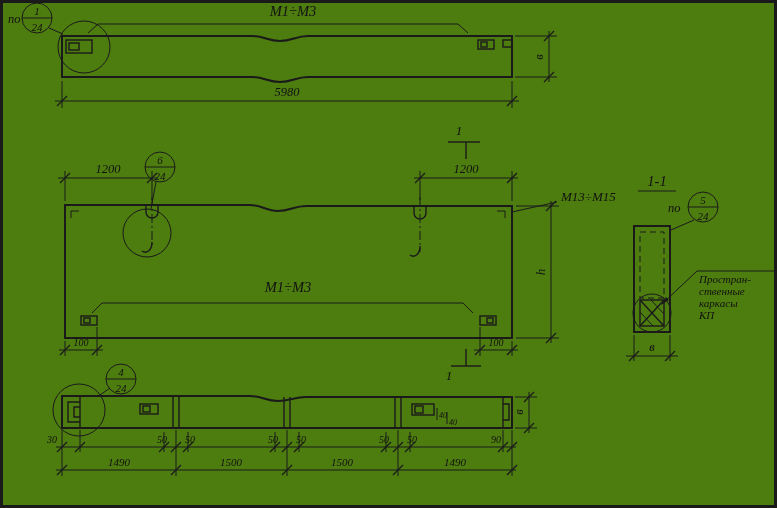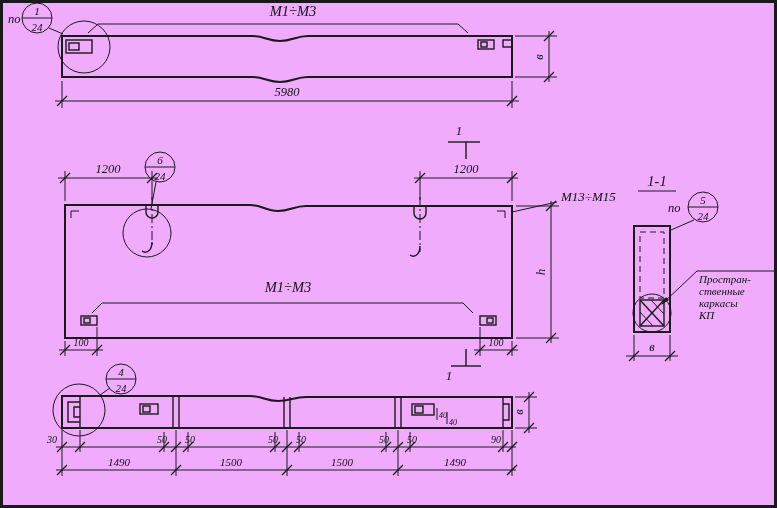--- a/index.html
+++ b/index.html
@@ -1,16 +1,16 @@
 <!DOCTYPE html>
 <html><head>
 <meta charset="utf-8">
 <style>
   html,body{margin:0;padding:0;background:#ffffff}
-  .sheet{width:777px;height:508px;background:#f0abfc;position:relative;overflow:hidden}
+  .sheet{width:777px;height:508px;background:#4d7c0f;position:relative;overflow:hidden}
   svg{display:block}
   .ln{stroke:#1a1a1a;stroke-width:1;fill:none}
   .ln13{stroke:#1a1a1a;stroke-width:1.4;fill:none}
   .ln2{stroke:#1a1a1a;stroke-width:2;fill:none}
   .dash{stroke-dasharray:6 4}
   .dashdot{stroke-dasharray:9 3 2 3}
   text{font-family:"Liberation Serif","DejaVu Serif",serif;font-style:italic;fill:#111}
   .mid{text-anchor:middle}
   .f8{font-size:8px}.f10{font-size:10px}.f11{font-size:11px}
   .f12{font-size:12.5px}.f13{font-size:13px}.f14{font-size:14.5px}

